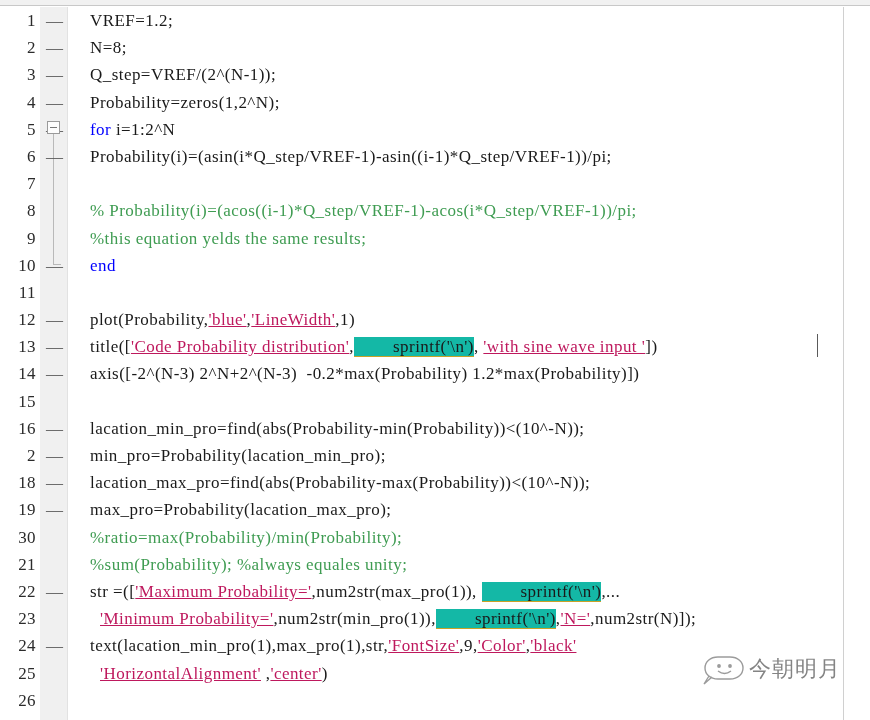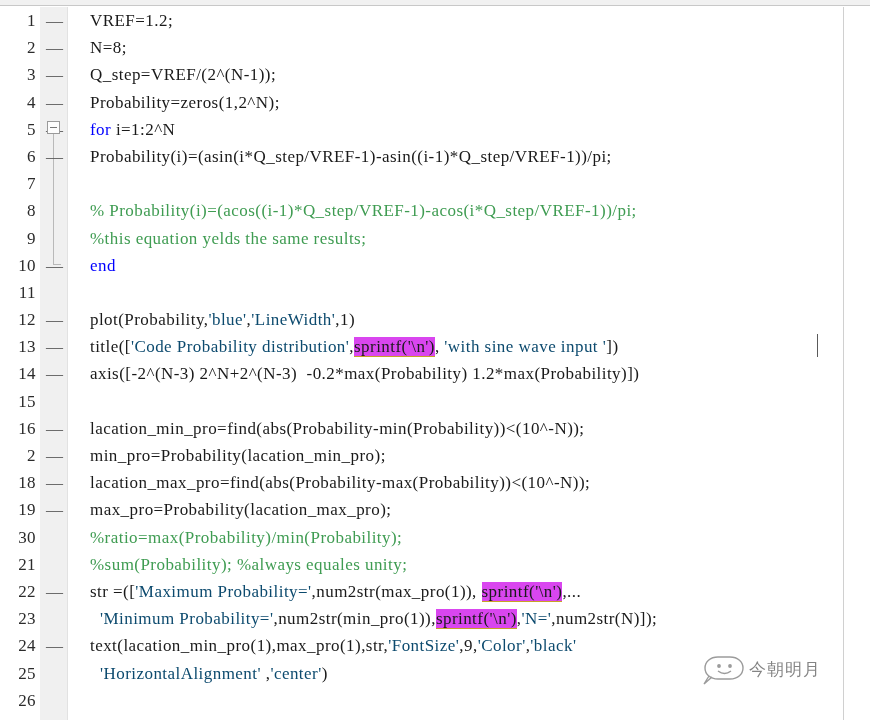--- a/index.html
+++ b/index.html
@@ -98,26 +98,27 @@
     position: absolute;
     left: 90px;
     top: 0;
     color: #1a1a1a;
     font-family: "Liberation Serif", "DejaVu Serif", serif;
     font-size: 17px;
     letter-spacing: 0.45px;
   }
 
   .kw      { color: #0000ff; }
-  .str     { color: #0c4a6e; }
+  .str     { color: #be185d; text-decoration: underline; }
   .comment { color: #3f9c52; }
   .hl {
-    background: #d946ef;
+    background: #14b8a6;
     border-bottom: 1px solid #c9a227;
     box-shadow: 0 0 0 0 transparent;
+    padding-left: 39px;
   }
 
   
   .fold-box {
     position: absolute;
     left: 47px;
     top: 5px;
     width: 13px;
     height: 13px;
     border: 1px solid #9a9a9a;
@@ -169,21 +170,21 @@
     top: 653px;
     display: flex;
     align-items: center;
     gap: 3px;
     opacity: 0.85;
     pointer-events: none;
   }
   .watermark svg { display: block; }
   .wm-text {
     font-family: Liberation Sans, sans-serif;
-    font-size: 17px;
+    font-size: 22px;
     color: #6f6f6f;
     letter-spacing: 1px;
     white-space: nowrap;
   }
 </style>
 </head>
 <body>
 
 <div class="editor">
 

